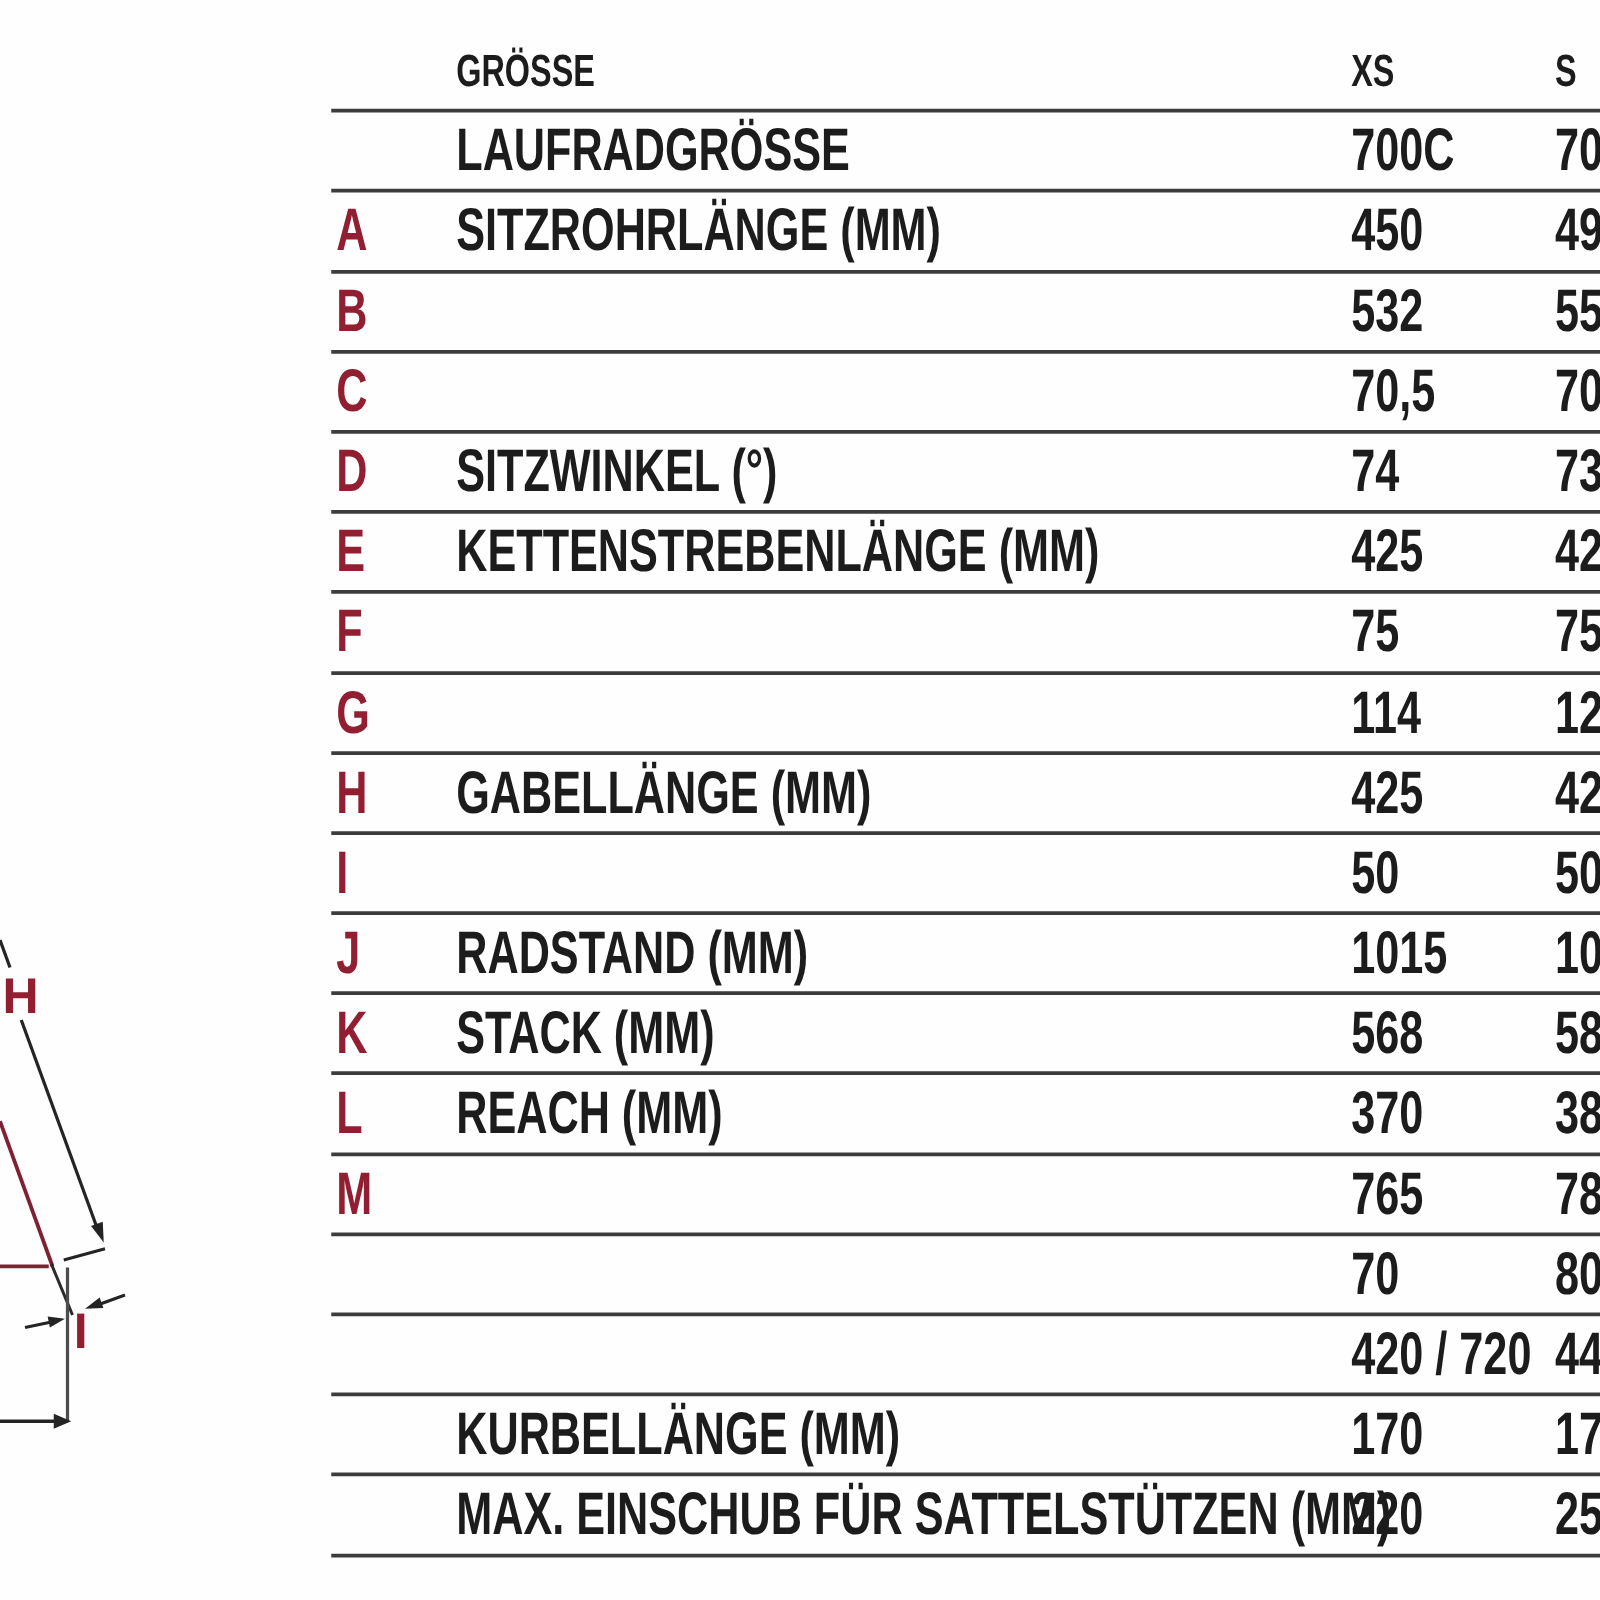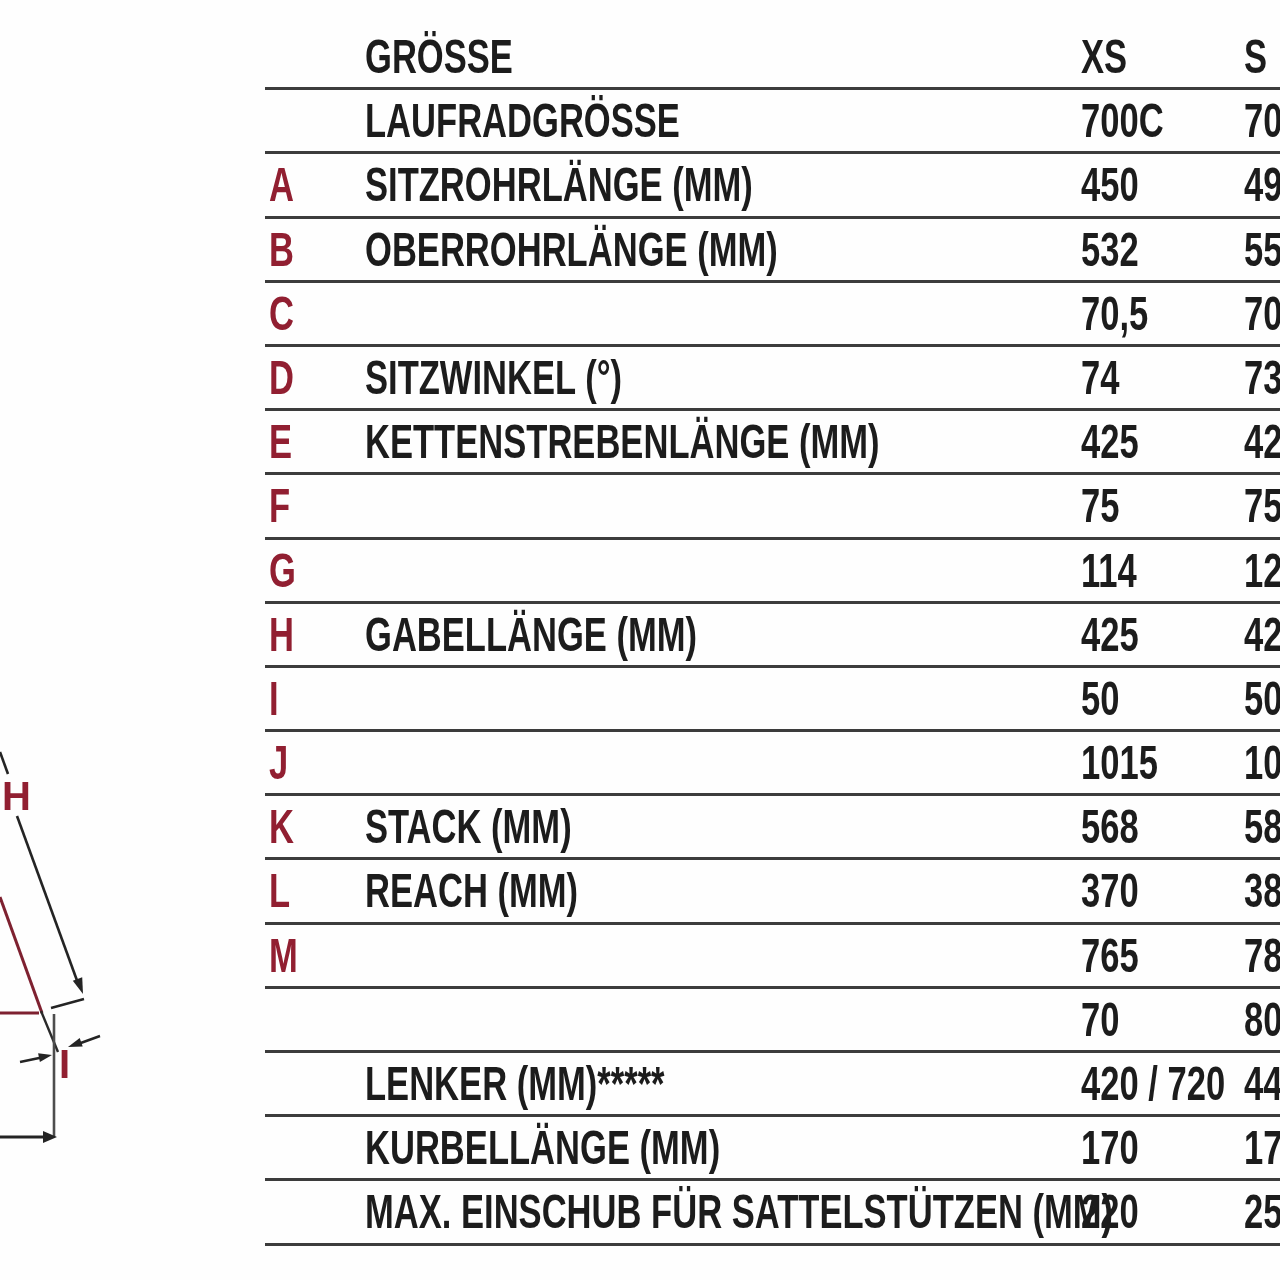--- a/index.html
+++ b/index.html
@@ -14,21 +14,21 @@
   .t-row{
     position:relative;height:64.2px;box-sizing:border-box;
     border-bottom:3px solid #3c3c3c;
   }
   .cell{position:absolute;top:0;height:100%;line-height:61px;font-size:48px;white-space:nowrap;}
   .cell > span{display:inline-block;transform:scaleX(0.72);transform-origin:left center;}
   .cell-letter{left:4px;color:var(--accent,#911f31);}
   .cell-label{left:100px;}
   .cell-xs{left:816px;}
   .cell-s{left:979px;}
-  .header-row .cell{font-size:48px;}
+  .header-row .cell{font-size:36px;}
   
   .diagram{position:absolute;left:0;top:740px;width:260px;height:420px;}
   .diagram text{
     font-family:"Liberation Sans","DejaVu Sans",sans-serif;
     font-weight:bold;font-size:40px;fill:var(--accent,#911f31);
   }
 </style>
 </head>
 <body>
 
@@ -82,21 +82,20 @@
 
     <div class="t-row">
       <div class="cell cell-letter"><span>A</span></div>
       <div class="cell cell-label"><span>SITZROHRLÄNGE (MM)</span></div>
       <div class="cell cell-xs"><span>450</span></div>
       <div class="cell cell-s"><span>49</span></div>
     </div>
 
     <div class="t-row">
       <div class="cell cell-letter"><span>B</span></div>
-      <div class="cell cell-label"><span>OBERROHRLÄNGE (MM)</span></div>
       <div class="cell cell-xs"><span>532</span></div>
       <div class="cell cell-s"><span>55</span></div>
     </div>
 
     <div class="t-row">
       <div class="cell cell-letter"><span>C</span></div>
       <div class="cell cell-xs"><span>70,5</span></div>
       <div class="cell cell-s"><span>70</span></div>
     </div>
 
@@ -134,20 +133,21 @@
     </div>
 
     <div class="t-row">
       <div class="cell cell-letter"><span>I</span></div>
       <div class="cell cell-xs"><span>50</span></div>
       <div class="cell cell-s"><span>50</span></div>
     </div>
 
     <div class="t-row">
       <div class="cell cell-letter"><span>J</span></div>
+      <div class="cell cell-label"><span>RADSTAND (MM)</span></div>
       <div class="cell cell-xs"><span>1015</span></div>
       <div class="cell cell-s"><span>10</span></div>
     </div>
 
     <div class="t-row">
       <div class="cell cell-letter"><span>K</span></div>
       <div class="cell cell-label"><span>STACK (MM)</span></div>
       <div class="cell cell-xs"><span>568</span></div>
       <div class="cell cell-s"><span>58</span></div>
     </div>
@@ -166,21 +166,20 @@
     </div>
 
     <div class="t-row">
       <div class="cell cell-letter"><span></span></div>
       <div class="cell cell-xs"><span>70</span></div>
       <div class="cell cell-s"><span>80</span></div>
     </div>
 
     <div class="t-row">
       <div class="cell cell-letter"><span></span></div>
-      <div class="cell cell-label"><span>LENKER (MM)*****</span></div>
       <div class="cell cell-xs"><span>420 / 720</span></div>
       <div class="cell cell-s"><span>44</span></div>
     </div>
 
     <div class="t-row">
       <div class="cell cell-letter"><span></span></div>
       <div class="cell cell-label"><span>KURBELLÄNGE (MM)</span></div>
       <div class="cell cell-xs"><span>170</span></div>
       <div class="cell cell-s"><span>17</span></div>
     </div>

